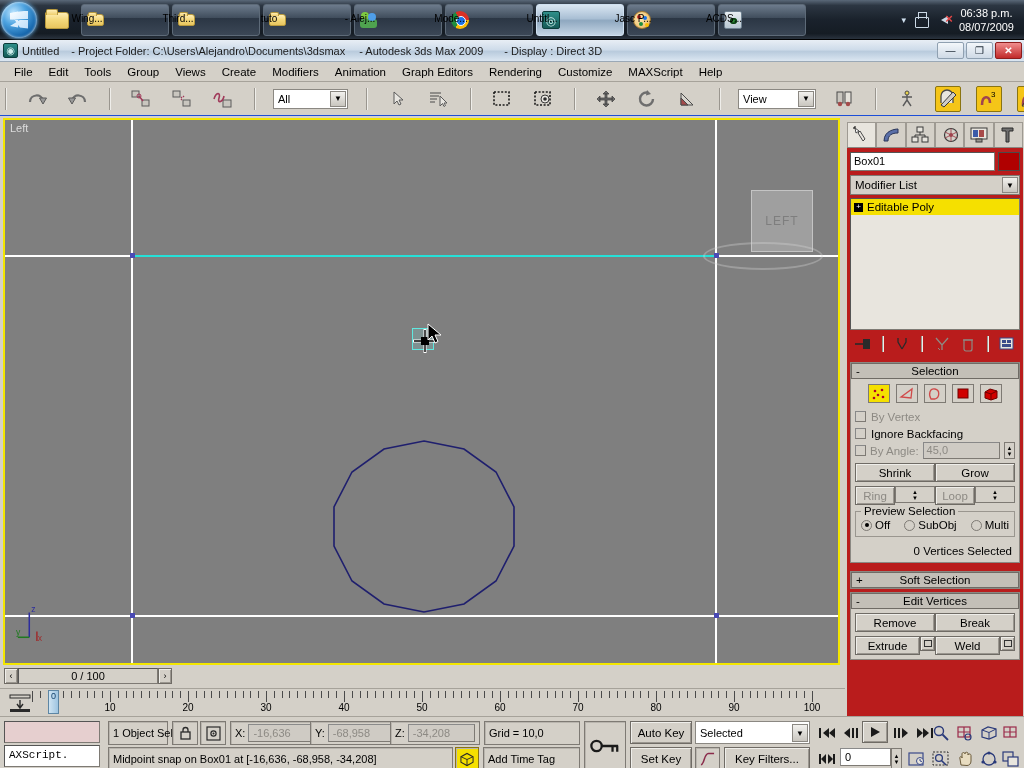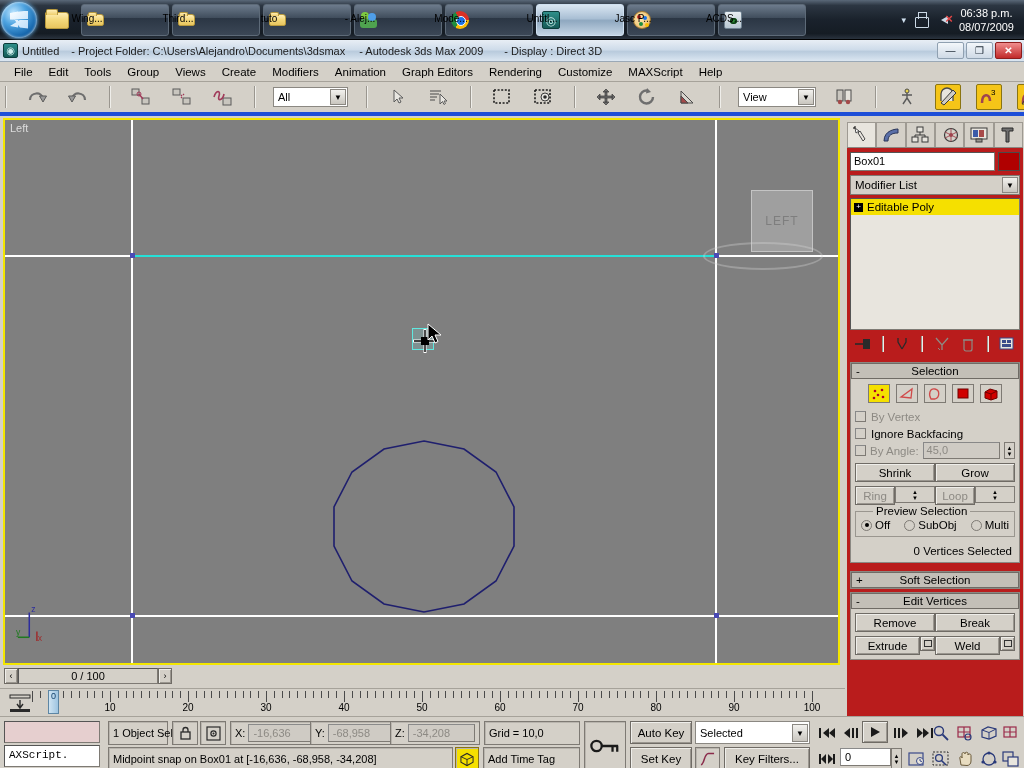--- a/index.html
+++ b/index.html
@@ -116,21 +116,21 @@
 
   #menubar {
     height: 20px; width: 1024px; background: #d4d0c8;
     border-bottom: 1px solid #a6a29a;
     display: flex; align-items: center; padding-left: 6px; gap: 0px;
   }
   .menu-item { padding: 2px 8px; font-size: 11.5px; color: #000; white-space: nowrap; }
 
   #toolbar {
     height: 34px; width: 1024px; background: #d4d0c8;
-    border-bottom: 4px solid #1d4ed8;
+    border-bottom: 1px solid #1d4ed8;
     display: flex; align-items: center; padding: 0 2px; gap: 15px; overflow: hidden;
   }
   .tbtn { width: 26px; height: 26px; flex: none; position: relative;
           display:flex; align-items:center; justify-content:center;
           border: 1px solid transparent; border-radius: 2px; }
   .tbtn.on { background: #f5c518; border: 1px solid #8a7412; }
   .tsep { width: 1px; height: 22px; background: #9a968f; margin: 0 3px; flex:none;
           box-shadow: 1px 0 0 #efeeea; }
   .tcombo { height: 20px; border: 1px solid #8b8882; background: #fff;
             display: flex; align-items: center; font-size: 11px; padding-left: 4px;
@@ -213,21 +213,21 @@
           font-size: 6px; line-height: 6px; }
   .numfield { height: 17px; background: #cfcbc4; border: 1px solid #7e7a74; border-top-color:#888;
               border-left-color:#888; font-size: 11px; padding: 1px 3px; color: #8d8a84; }
   .btn { height: 19px; border: 1px solid #6f6b65; background: #d4d0c8;
          box-shadow: inset 1px 1px 0 #efeeea, inset -1px -1px 0 #9a968f;
          display: flex; align-items: center; justify-content: center; font-size: 11.5px; color: #000; }
   .btn.dimtxt { color: #8d8a84; }
   .btn2 { display: flex; margin-top: 4px; }
   .btn2 > * { flex: 1; }
   .group { border: 1px solid #9a968f; margin-top: 6px; padding: 7px 5px 5px 5px; position: relative; }
-  .group > .gtitle { position: absolute; left: 5px; top: -7px; background: #d4d0c8; padding: 0 3px; font-size: 11.5px; margin-left: 12px; }
+  .group > .gtitle { position: absolute; left: 5px; top: -7px; background: #d4d0c8; padding: 0 3px; font-size: 11.5px; }
   .radiorow { display: flex; align-items: center; justify-content: space-between; font-size: 11.5px; }
   .radio { width: 11px; height: 11px; border: 1px solid #7e7a74; border-radius: 50%;
            background: #d4d0c8; flex:none; position: relative; }
   .radio.on::after { content: ""; position: absolute; left: 2.5px; top: 2.5px; width: 4px; height: 4px;
            border-radius: 50%; background: #000; }
   .center-note { text-align: right; font-size: 11.5px; margin-top: 8px; padding-right: 3px; }
   .sqbtn { width: 15px; height: 15px; border: 1px solid #6f6b65; background: #d4d0c8;
            box-shadow: inset 1px 1px 0 #efeeea, inset -1px -1px 0 #9a968f; flex:none;
            display:flex;align-items:center;justify-content:center;}
   .sqbtn i { width: 8px; height: 7px; border: 1px solid #333; display:block; background:#d4d0c8;}

